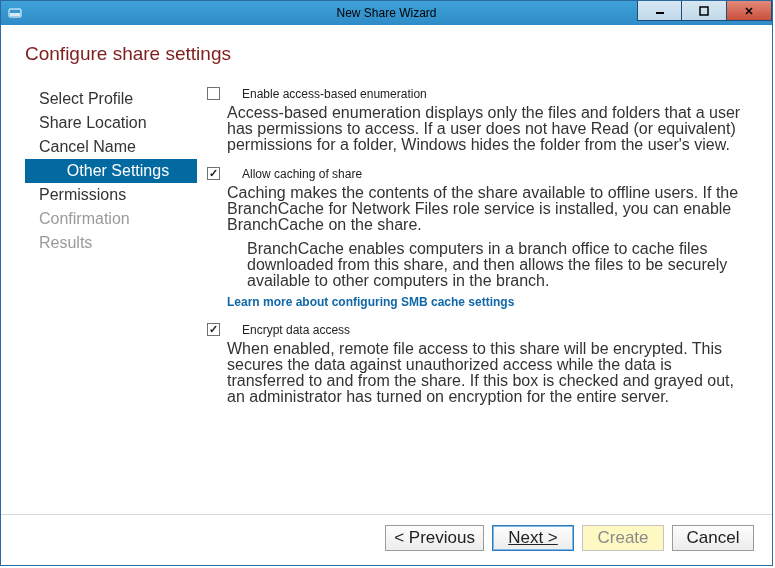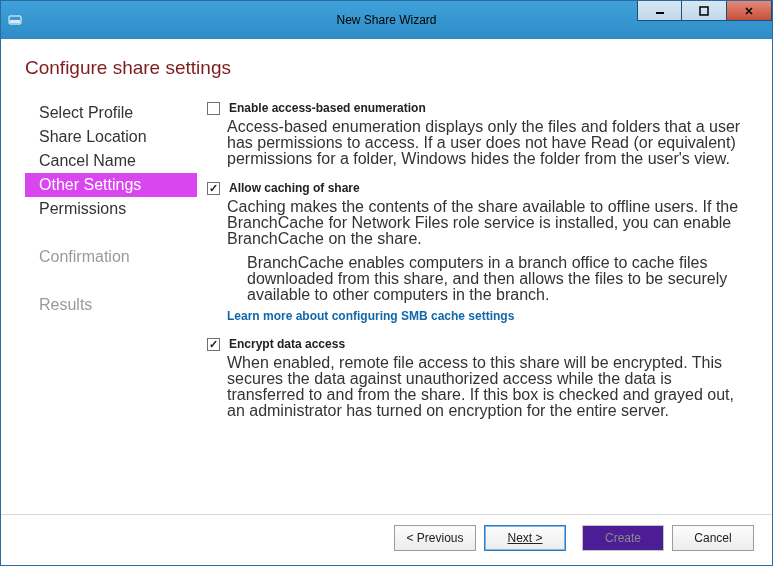--- a/index.html
+++ b/index.html
@@ -15,21 +15,21 @@
     height: 566px;
     border: 1px solid #2a6aa0;
     background: #fff;
     position: relative;
     box-sizing: border-box;
     display: flex;
     flex-direction: column;
   }
   
   .titlebar {
-    height: 38px;
+    height: 24px;
     background: linear-gradient(#3ea2d9, #2f8bc7);
     display: flex;
     align-items: center;
     color: #000;
     position: relative;
     flex: 0 0 auto;
   }
   .titlebar .app-icon {
     width: 16px; height: 16px;
     margin-left: 6px;
@@ -93,43 +93,42 @@
     flex: 0 0 auto;
   }
   .nav-item {
     padding: 4px 0 4px 14px;
     font-size: 16px;
     color: #333;
     cursor: default;
     line-height: 16px;
   }
   .nav-item.selected {
-    background: #d946ef;
+    background: #0369a1;
     color: #fff;
+    text-align: center;
   }
   .nav-item.disabled {
     color: #9a9a9a;
-    margin-top: 24px;
   }
   .main {
     flex: 1 1 auto;
     padding-left: 10px;
     padding-right: 6px;
     overflow: auto;
   }
   .option {
     margin-bottom: 14px;
   }
   .opt-head {
     display: flex;
-    align-items: flex-end;
-    gap: 9px;
+    align-items: flex-start;
+    gap: 22px;
     font-size: 12px;
     margin-bottom: 4px;
-    font-weight: bold;
   }
   .chk {
     width: 13px; height: 13px;
     border: 1px solid #707070;
     box-sizing: border-box;
     display: inline-flex;
     align-items: center; justify-content: center;
     font-size: 11px;
     line-height: 1;
     background: #fff;
@@ -170,39 +169,38 @@
     display: flex;
     justify-content: flex-end;
     gap: 8px;
     background: #fff;
   }
   .btn {
     min-width: 82px;
     height: 25px;
     border: 1px solid #9b9b9b;
     background: linear-gradient(#fdfdfd, #ececec);
-    font-size: 12px;
+    font-size: 17px;
     display: inline-flex;
     align-items: center;
     justify-content: center;
     padding: 12px 8px;
     box-sizing: border-box;
     cursor: pointer;
   }
   .btn.default {
     border-color: #2f7bbf;
     box-shadow: inset 0 0 0 1px #7fb7e4;
     text-decoration: underline;
   }
   .btn.disabled {
     color: #8a8a8a;
     border-color: #c4c4c4;
-    background: #4c1d95;
+    background: #fef9c3;
     cursor: default;
-    margin-left: 8px;
   }
 </style>
 </head>
 <body>
 
 <div class="window">
 
   <div class="titlebar">
     <span class="app-icon">
       <svg width="14" height="14" viewBox="0 0 14 14">

